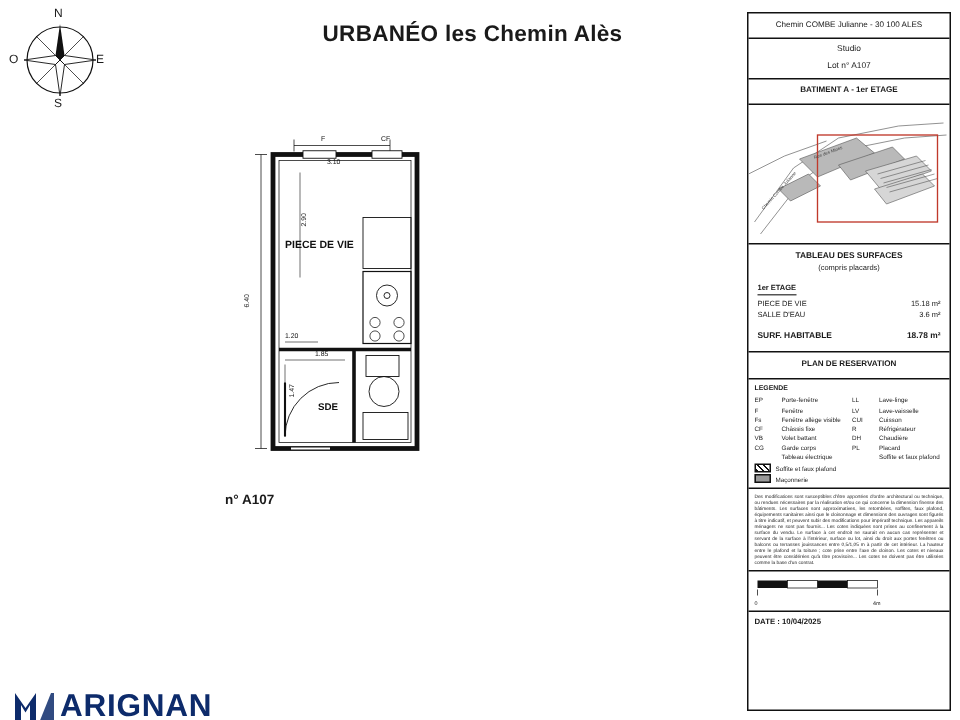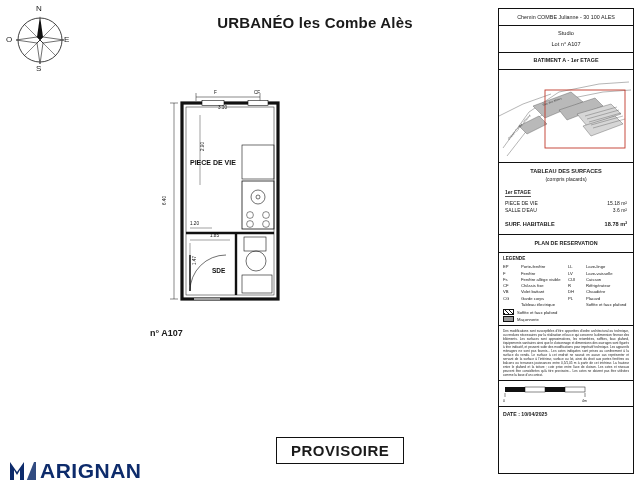--- a/index.html
+++ b/index.html
@@ -94,21 +94,21 @@
       <polygon points="56,32 35,35 32,32 35,29" fill="#fff" stroke="#111" stroke-width="0.6"></polygon>
       <line x1="16" y1="16" x2="48" y2="48" stroke="#111" stroke-width="0.5"></line>
       <line x1="48" y1="16" x2="16" y2="48" stroke="#111" stroke-width="0.5"></line>
     </svg>
     <div style="position:absolute;left:28px;top:-4px;font-size:8px;">N</div>
     <div style="position:absolute;left:56px;top:27px;font-size:8px;">E</div>
     <div style="position:absolute;left:28px;top:56px;font-size:8px;">S</div>
     <div style="position:absolute;left:-2px;top:27px;font-size:8px;">O</div>
   </div>
 
-  <div class="main-title">URBANÉO les Combe Alès</div>
+  <div class="main-title">URBANÉO les Chemin Alès</div>
 
   <div class="plan-wrap">
     <svg width="200" height="260" viewBox="0 0 200 260">
       <g stroke="#111" fill="none">
 
         <rect x="32" y="18" width="96" height="196" stroke-width="3.2"></rect>
 
         <rect x="36" y="22" width="88" height="188" stroke-width="0.5"></rect>
 
         <line x1="24" y1="18" x2="24" y2="214" stroke-width="0.5"></line>
@@ -170,21 +170,20 @@
   <div class="logo">
     <span class="mark">
       <svg width="30" height="30" viewBox="0 0 30 30">
         <path d="M2 26 L2 6 L9 16 L16 6 L16 26 L12 26 L12 14 L9 19 L6 14 L6 26 Z" fill="#0d2b6b"></path>
         <path d="M18 26 L26 6 L28 6 L28 26 Z" fill="#0d2b6b" opacity="0.85"></path>
       </svg>
     </span>
     <span class="word">ARIGNAN</span>
   </div>
 
-  <div class="provisoire">PROVISOIRE</div>
 
   <div class="cartouche">
 
     <div class="c-row c-addr">Chemin COMBE Julianne - 30 100 ALES</div>
 
     <div class="c-row c-studio">
       <div>Studio</div>
       <div class="lot">Lot n° A107</div>
     </div>
 

